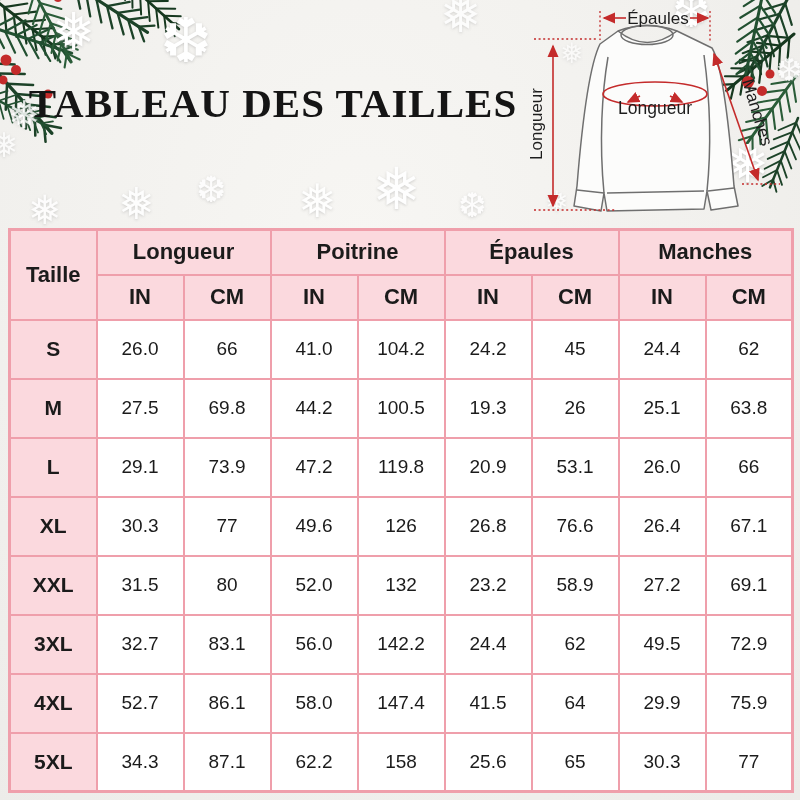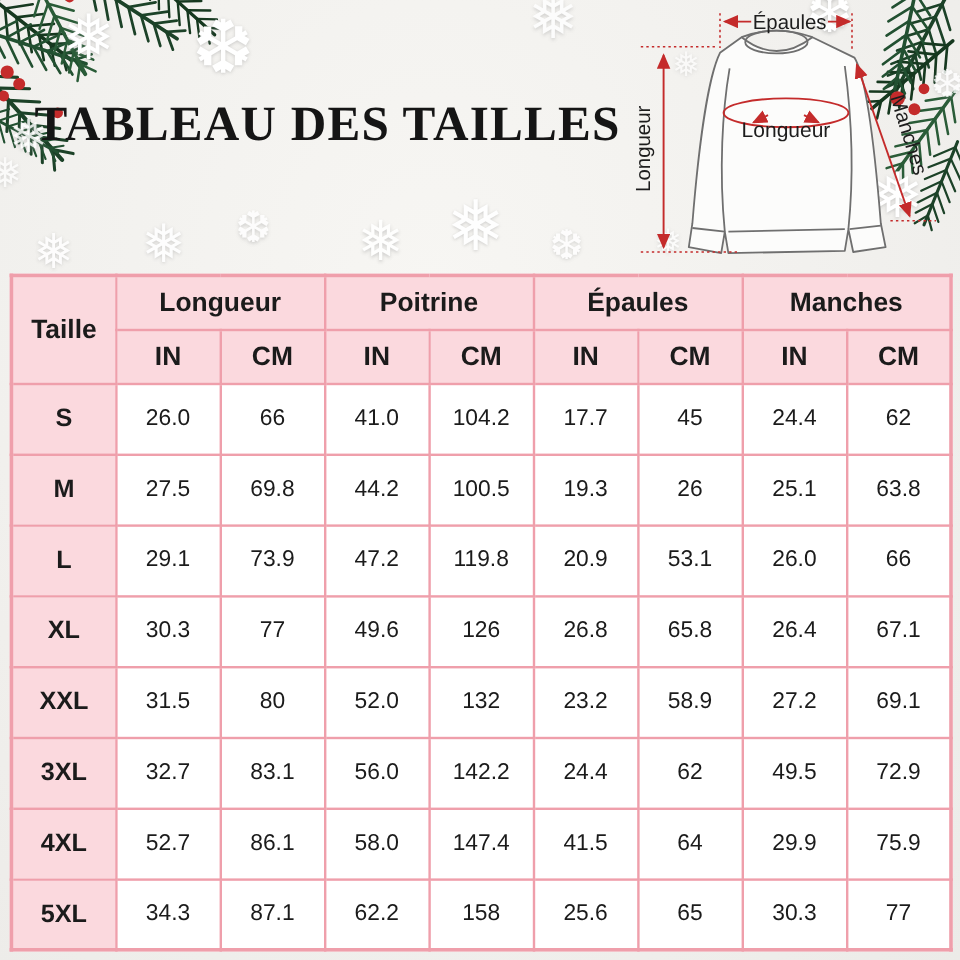--- a/index.html
+++ b/index.html
@@ -184,21 +184,21 @@
           <th>CM</th>
         </tr>
     </thead>
     <tbody>
         <tr>
           <td class="size-cell">S</td>
           <td class="val-cell">26.0</td>
           <td class="val-cell">66</td>
           <td class="val-cell">41.0</td>
           <td class="val-cell">104.2</td>
-          <td class="val-cell">17.7</td>
+          <td class="val-cell">24.2</td>
           <td class="val-cell">45</td>
           <td class="val-cell">24.4</td>
           <td class="val-cell">62</td>
         </tr>
         <tr>
           <td class="size-cell">M</td>
           <td class="val-cell">27.5</td>
           <td class="val-cell">69.8</td>
           <td class="val-cell">44.2</td>
           <td class="val-cell">100.5</td>
@@ -218,21 +218,21 @@
           <td class="val-cell">26.0</td>
           <td class="val-cell">66</td>
         </tr>
         <tr>
           <td class="size-cell">XL</td>
           <td class="val-cell">30.3</td>
           <td class="val-cell">77</td>
           <td class="val-cell">49.6</td>
           <td class="val-cell">126</td>
           <td class="val-cell">26.8</td>
-          <td class="val-cell">65.8</td>
+          <td class="val-cell">76.6</td>
           <td class="val-cell">26.4</td>
           <td class="val-cell">67.1</td>
         </tr>
         <tr>
           <td class="size-cell">XXL</td>
           <td class="val-cell">31.5</td>
           <td class="val-cell">80</td>
           <td class="val-cell">52.0</td>
           <td class="val-cell">132</td>
           <td class="val-cell">23.2</td>

